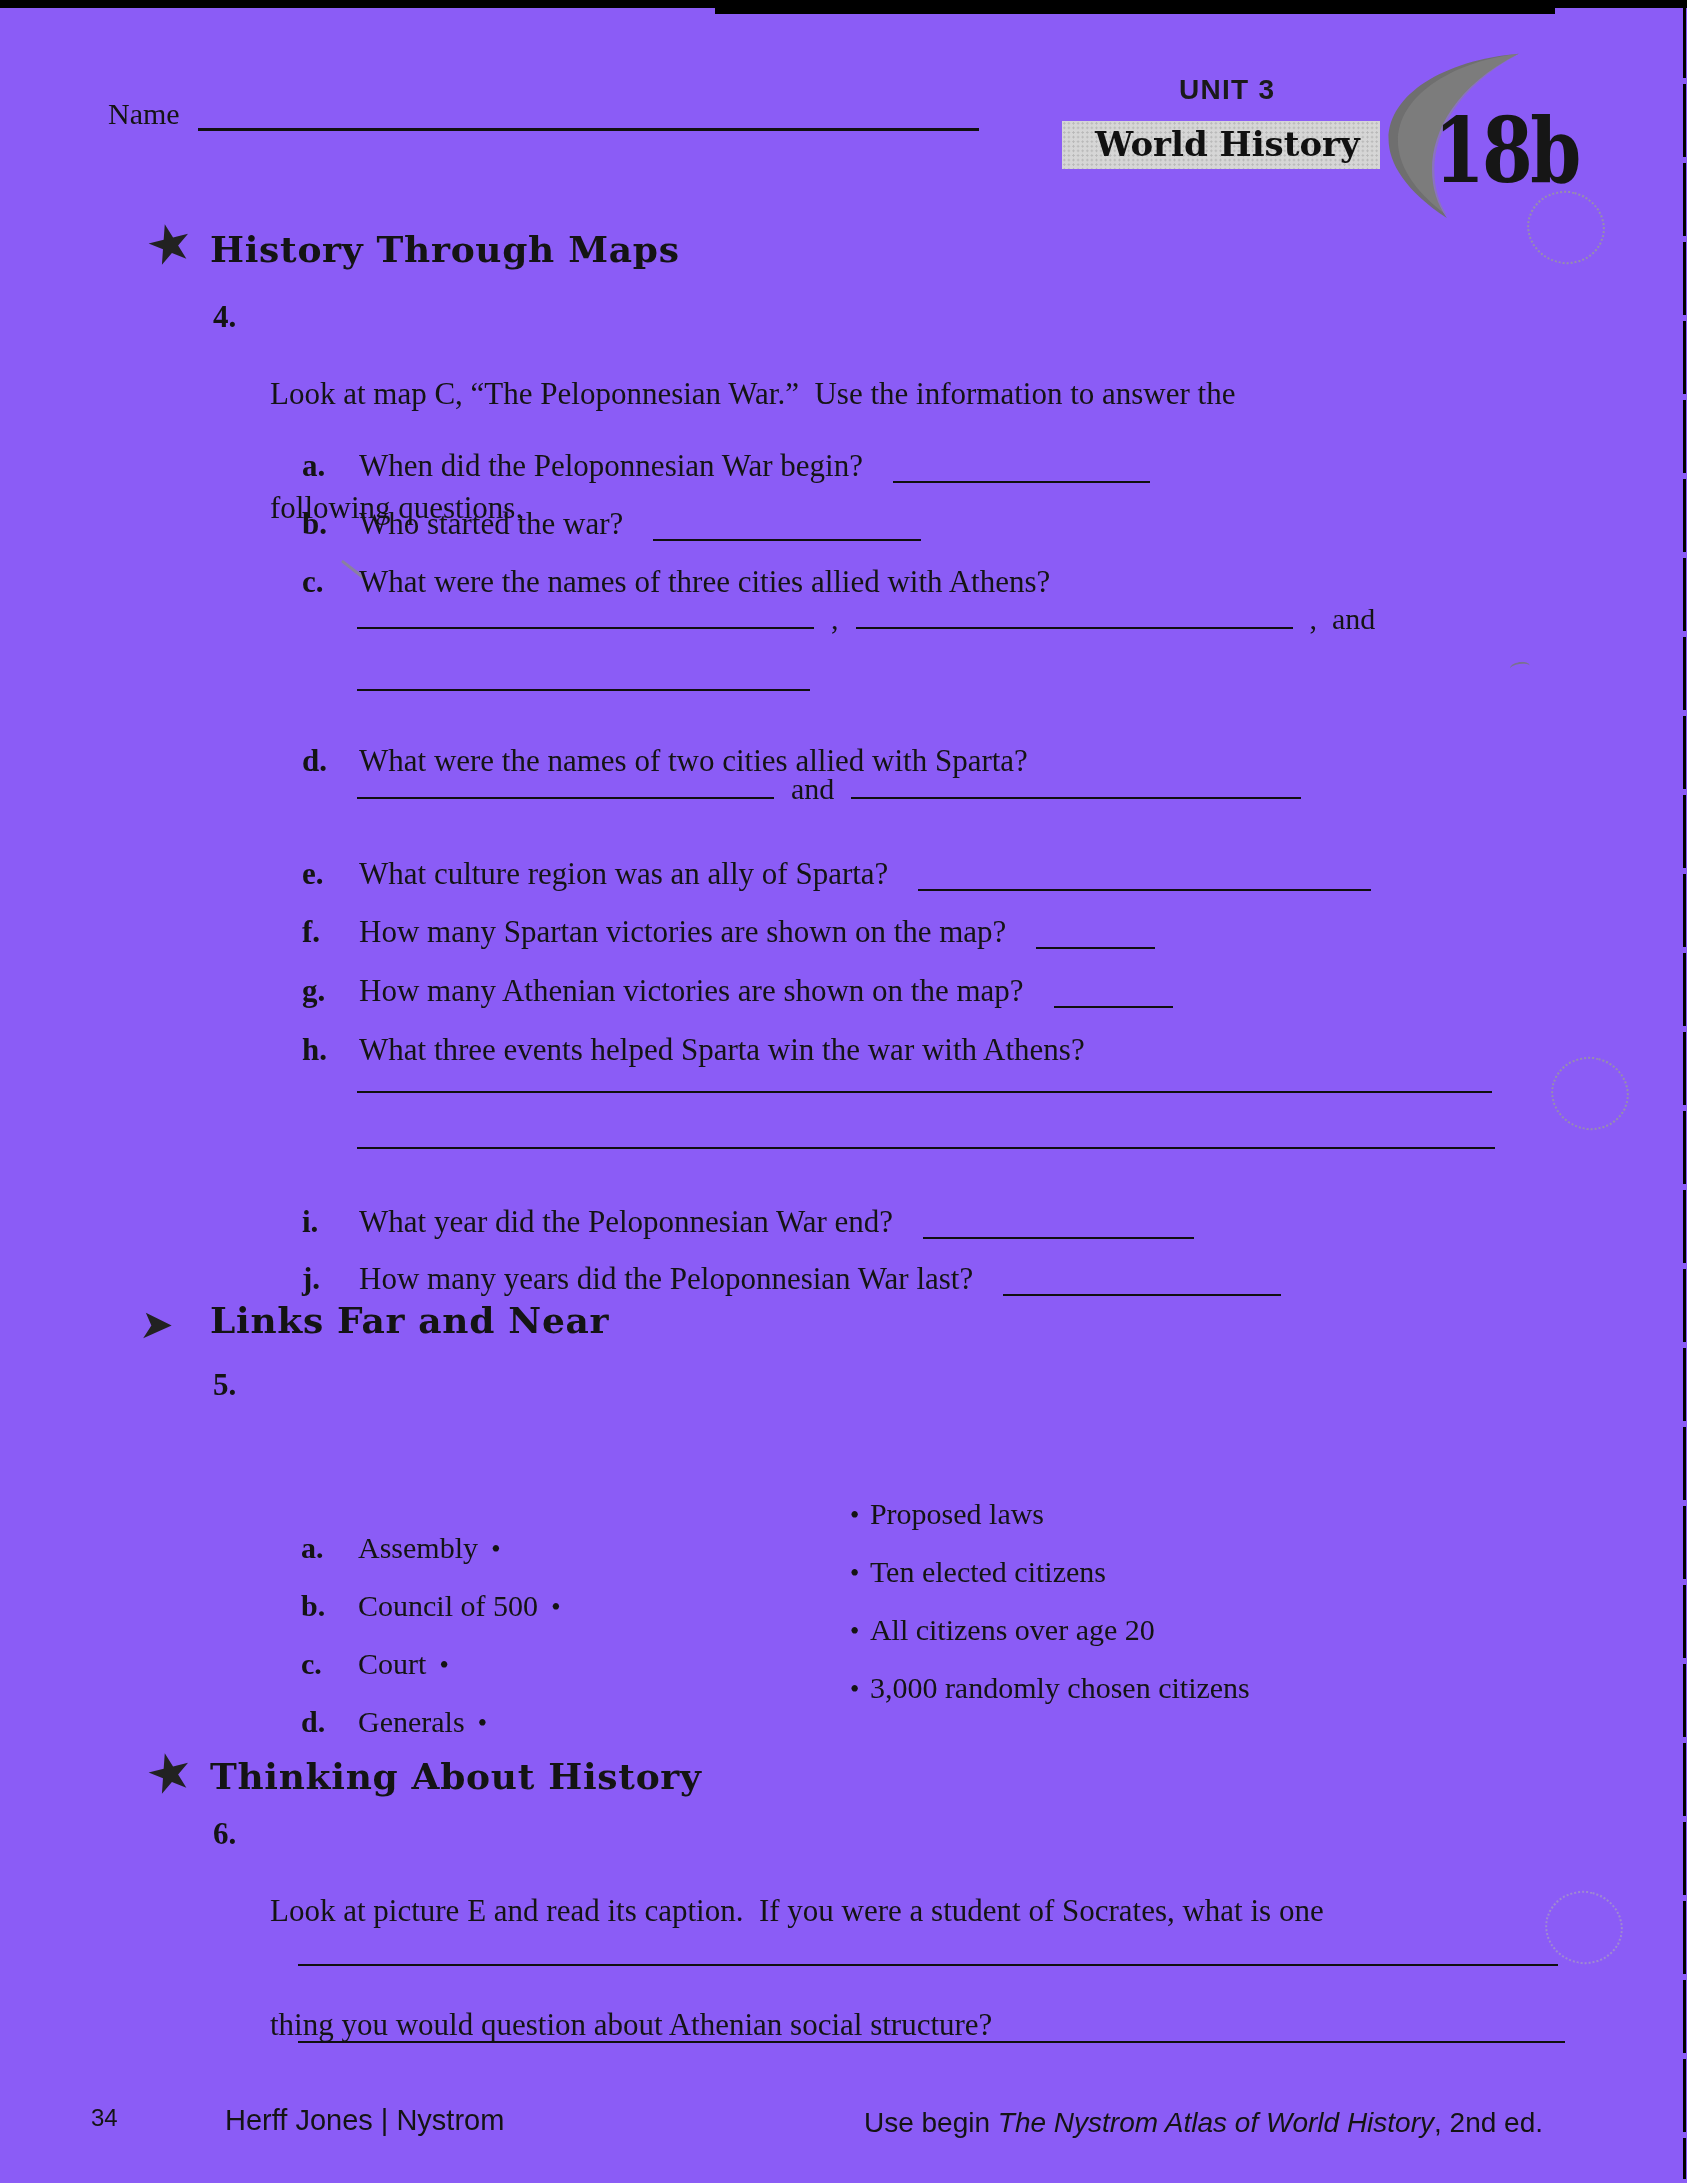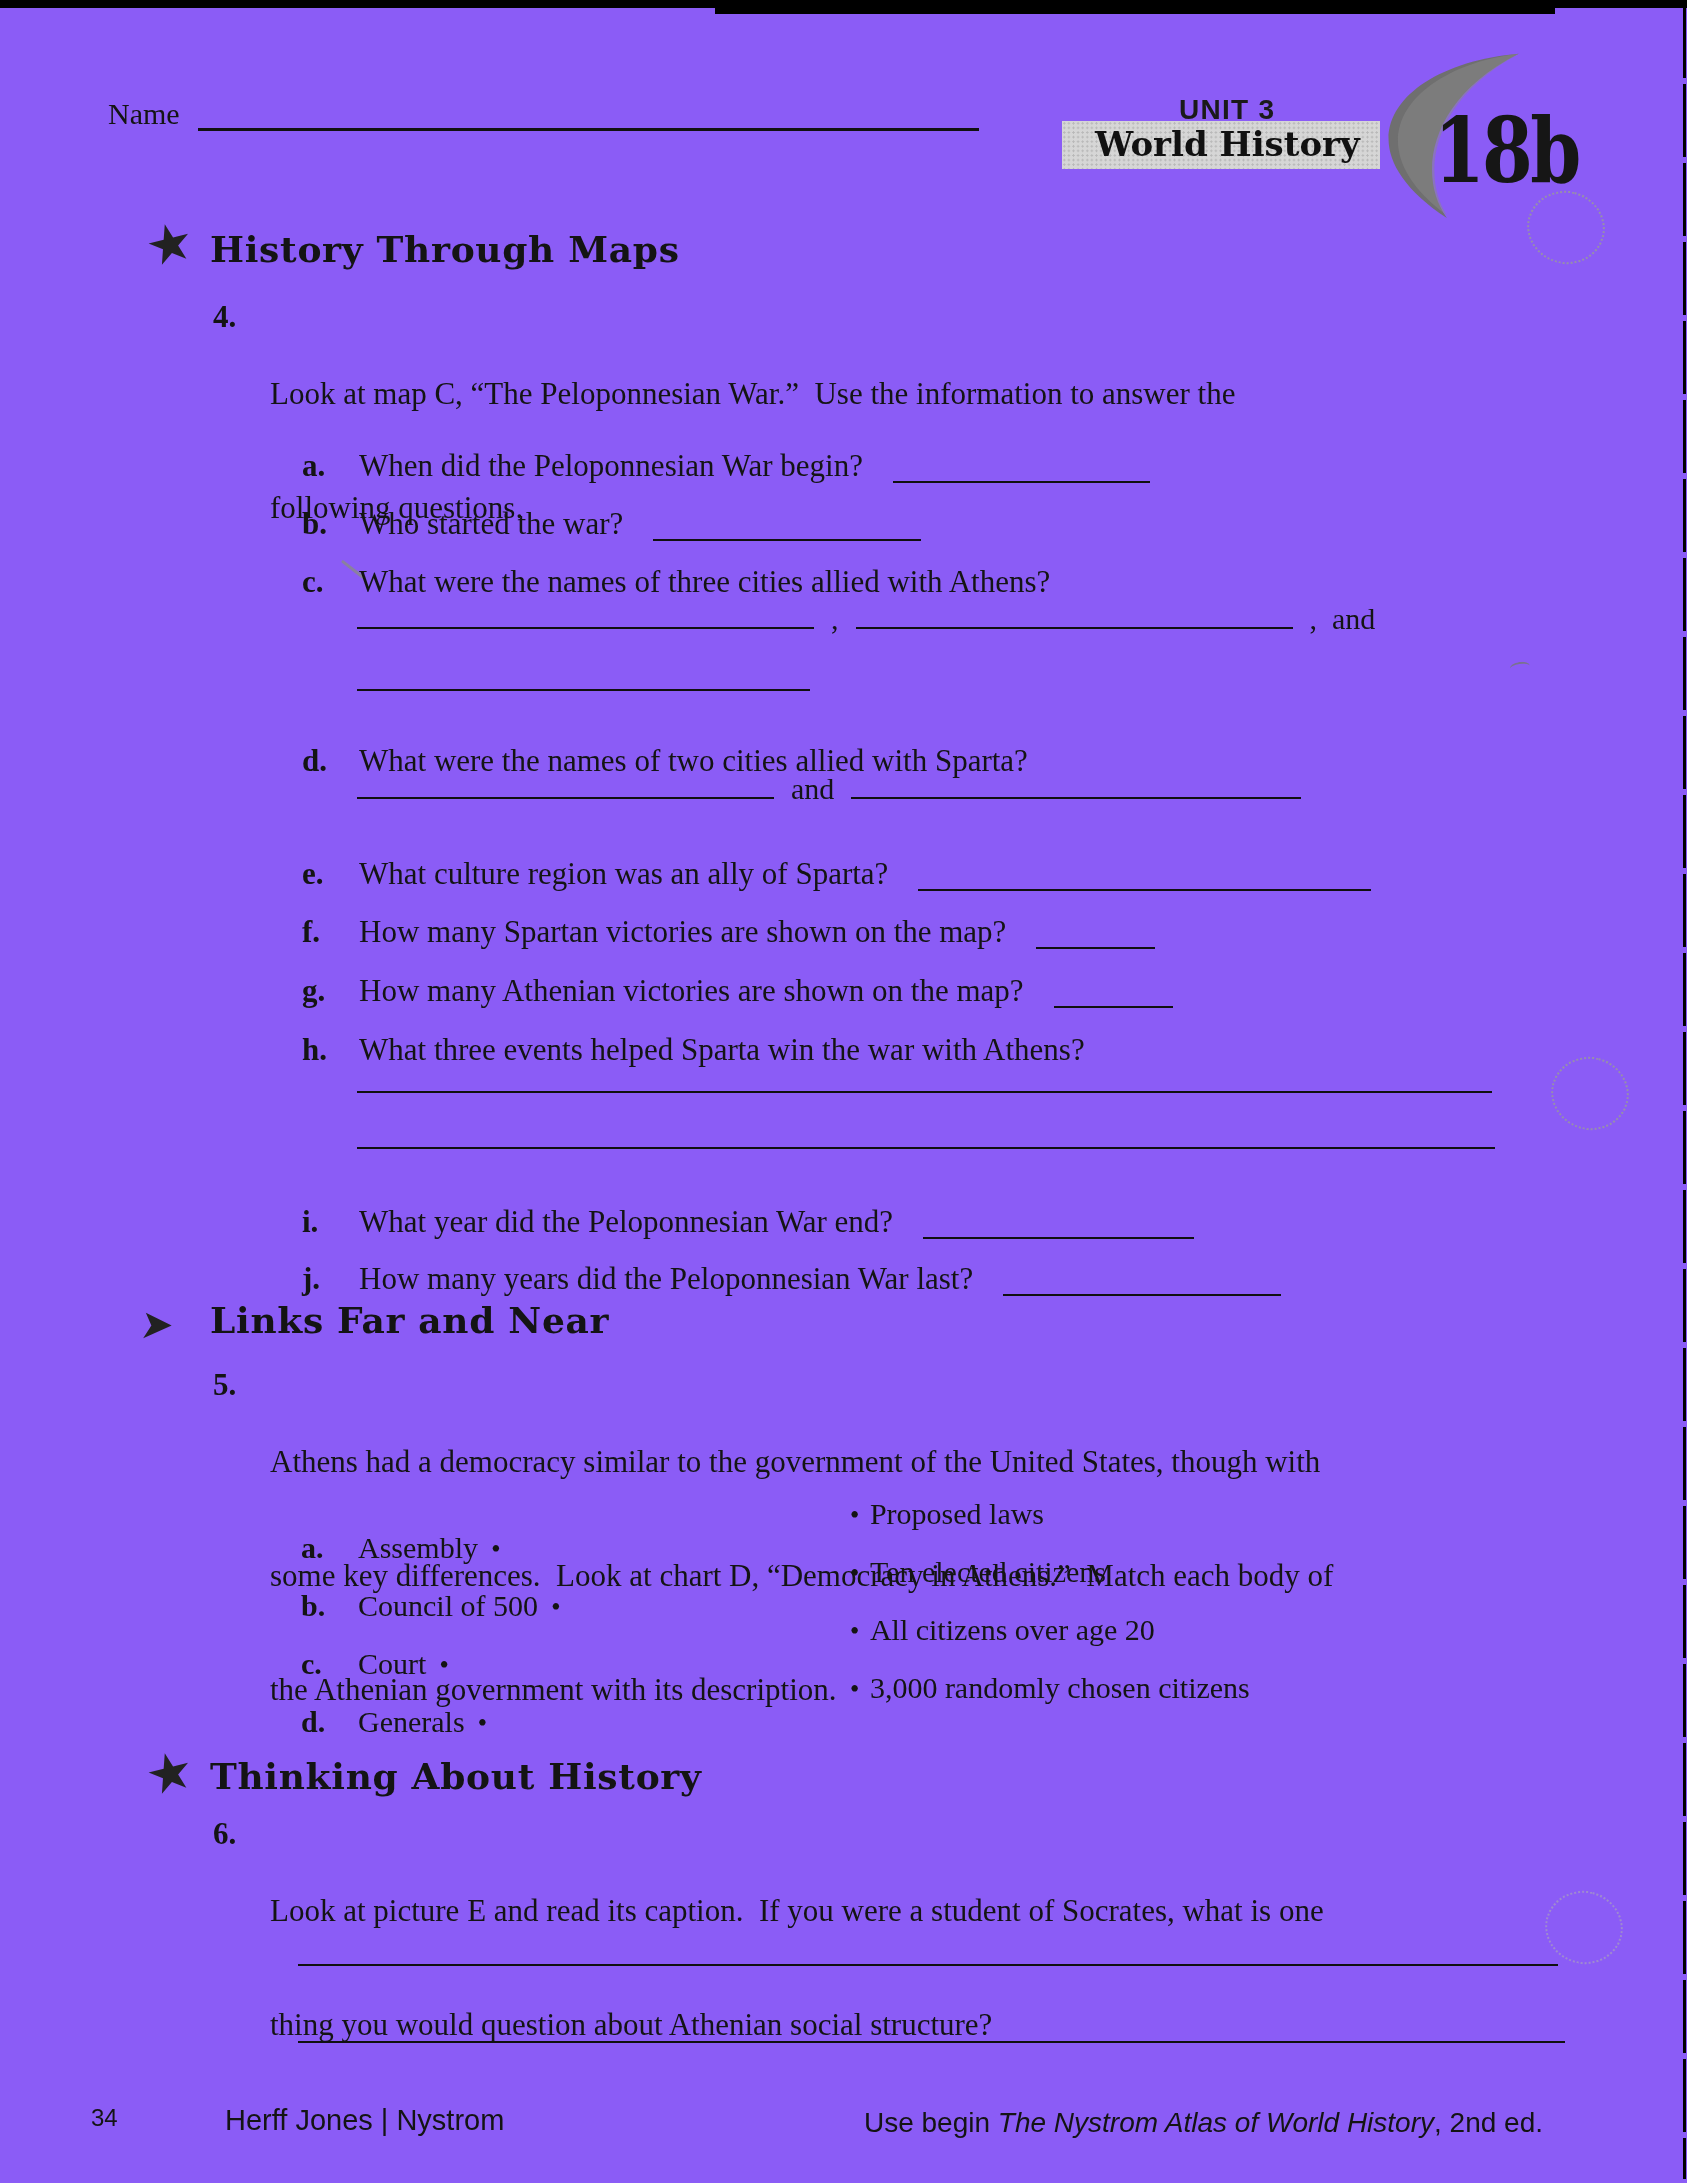--- a/index.html
+++ b/index.html
@@ -20,21 +20,21 @@
   }
   .smudge.faint { opacity:.55; border-color:#b0b0b0; }
   .pencil-mark { position:absolute; width:28px; height:2.6px; background:#8a8a8a; transform:rotate(38deg); border-radius:1.3px; opacity:.8; }
   .arc-mark { position:absolute; width:20px; height:8px; border-top:2px solid #777; border-radius:50% 50% 0 0; transform:rotate(-8deg); opacity:.8; }
 
   
   .name-row { position:absolute; left:108px; top:97px; font-size:30px; }
   .name-line { position:absolute; left:198px; top:128px; width:781px; height:2.6px; background:#111; }
   .unit-label {
     position:absolute; left:1179px; top:74px; font-family:"Liberation Sans", sans-serif;
-    font-weight:bold; font-size:28px; letter-spacing:1.3px; color:#1a1a1a;margin-top:20px;
+    font-weight:bold; font-size:28px; letter-spacing:1.3px; color:#1a1a1a;
   }
   .gray-band {
     position:absolute; left:1062px; top:121px; width:318px; height:48px;
     background-color:#d6d6d6;
     background-image:radial-gradient(#b9b9b9 1px, transparent 1.1px);
     background-size:4.6px 4.6px;
   }
   .course-label {
     position:absolute; left:1095px; top:124px; font-family:"DejaVu Serif", serif;
     font-weight:bold; font-size:34px; color:#111;
@@ -167,25 +167,20 @@
   </div>
 
   <div class="sub" style="top:1225px;">
     <span class="slabel">j.</span><span>How many years did the Peloponnesian War last?</span><span class="blank" style="width:278px;"></span>
   </div>
 
   <div class="sec-icon arrow" style="left:140px; top:1305px;">➤</div>
   <div class="sec-title" style="left:210px; top:1299px;">Links Far and Near</div>
 
   <div class="qnum" style="top:1367px;">5.</div>
-  <div class="qlines" style="top:1367px; line-height:38px;">
-    <div>Athens had a democracy similar to the government of the United States, though with</div>
-    <div>some key differences.  Look at chart D, “Democracy in Athens.”  Match each body of</div>
-    <div>the Athenian government with its description.</div>
-  </div>
 
   <div class="match-row" style="top:1497px;">
     <span class="slabel">a.</span><span>Assembly</span><span class="mdot left">•</span>
     <span class="mright"><span class="mdot">•</span><span>Proposed laws</span></span>
   </div>
   <div class="match-row" style="top:1555px;">
     <span class="slabel">b.</span><span>Council of 500</span><span class="mdot left">•</span>
     <span class="mright"><span class="mdot">•</span><span>Ten elected citizens</span></span>
   </div>
   <div class="match-row" style="top:1613px;">

